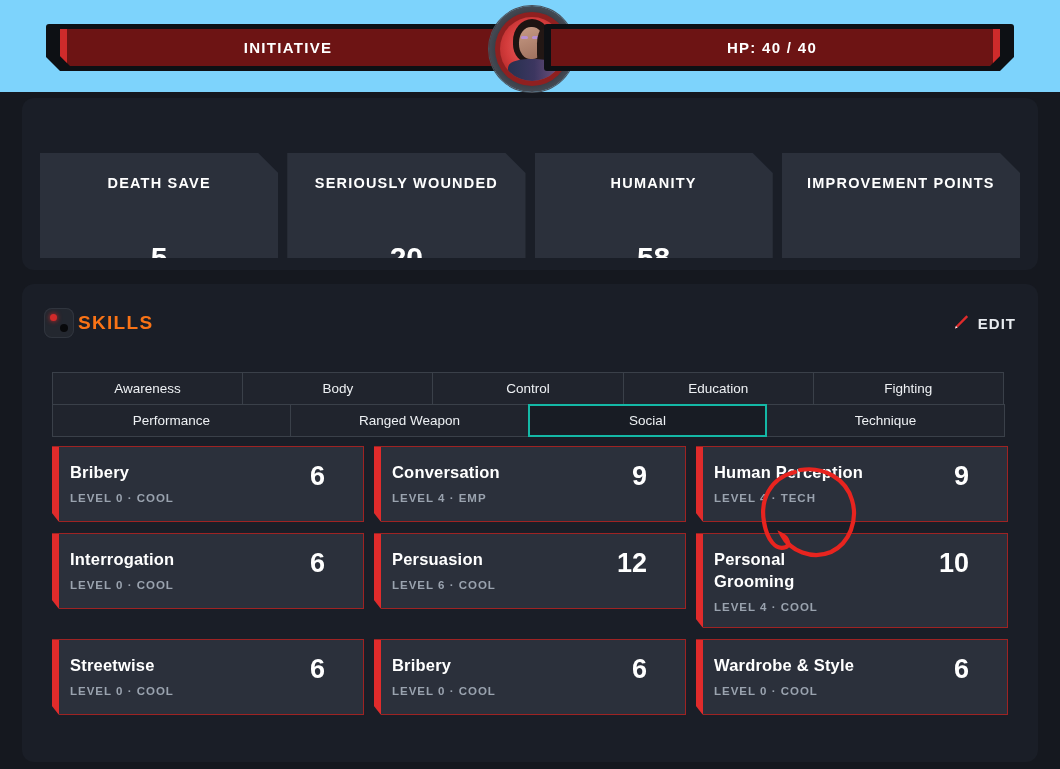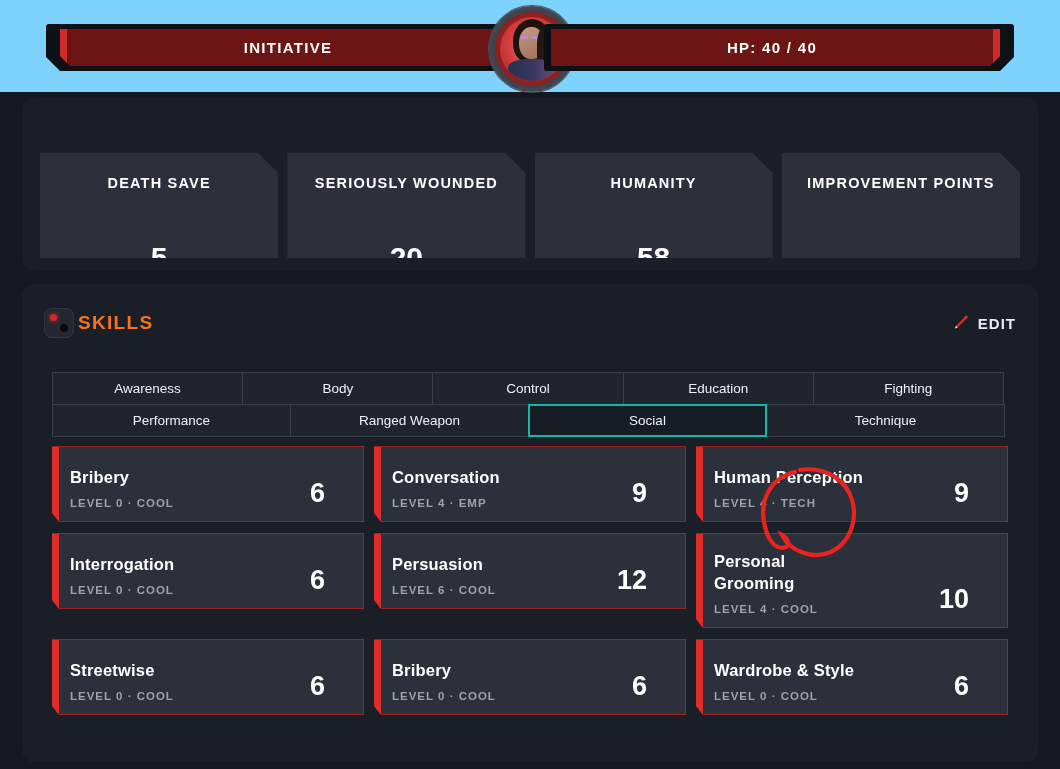--- a/index.html
+++ b/index.html
@@ -160,21 +160,21 @@
 
   .skill-grid {
     position: absolute; left: 30px; top: 162px; right: 30px;
     display: grid; grid-template-columns: repeat(3, 1fr);
     column-gap: 10px; row-gap: 11px; align-items: start;
   }
   .skill-card {
     position: relative; background: #2b303b;
     border: 1px solid #9e2323; border-left: none;
     min-height: 76px; padding: 14px 12px 12px 18px;
-    display: flex; align-items: flex-end;
+    display: flex; align-items: flex-start;
     clip-path: polygon(7px 0, 100% 0, 100% 100%, 7px 100%, 0 calc(100% - 9px), 0 0);
   }
   .skill-card::before {
     content: ""; position: absolute; left: 0; top: 0; bottom: 0; width: 7px;
     background: #e02b2b;
     clip-path: polygon(0 0, 100% 0, 100% 100%, 0 100%, 0 100%);
   }
   .skill-card.tall { min-height: 95px; }
   .skill-info { flex: 1; min-width: 0; }
   .skill-name {

